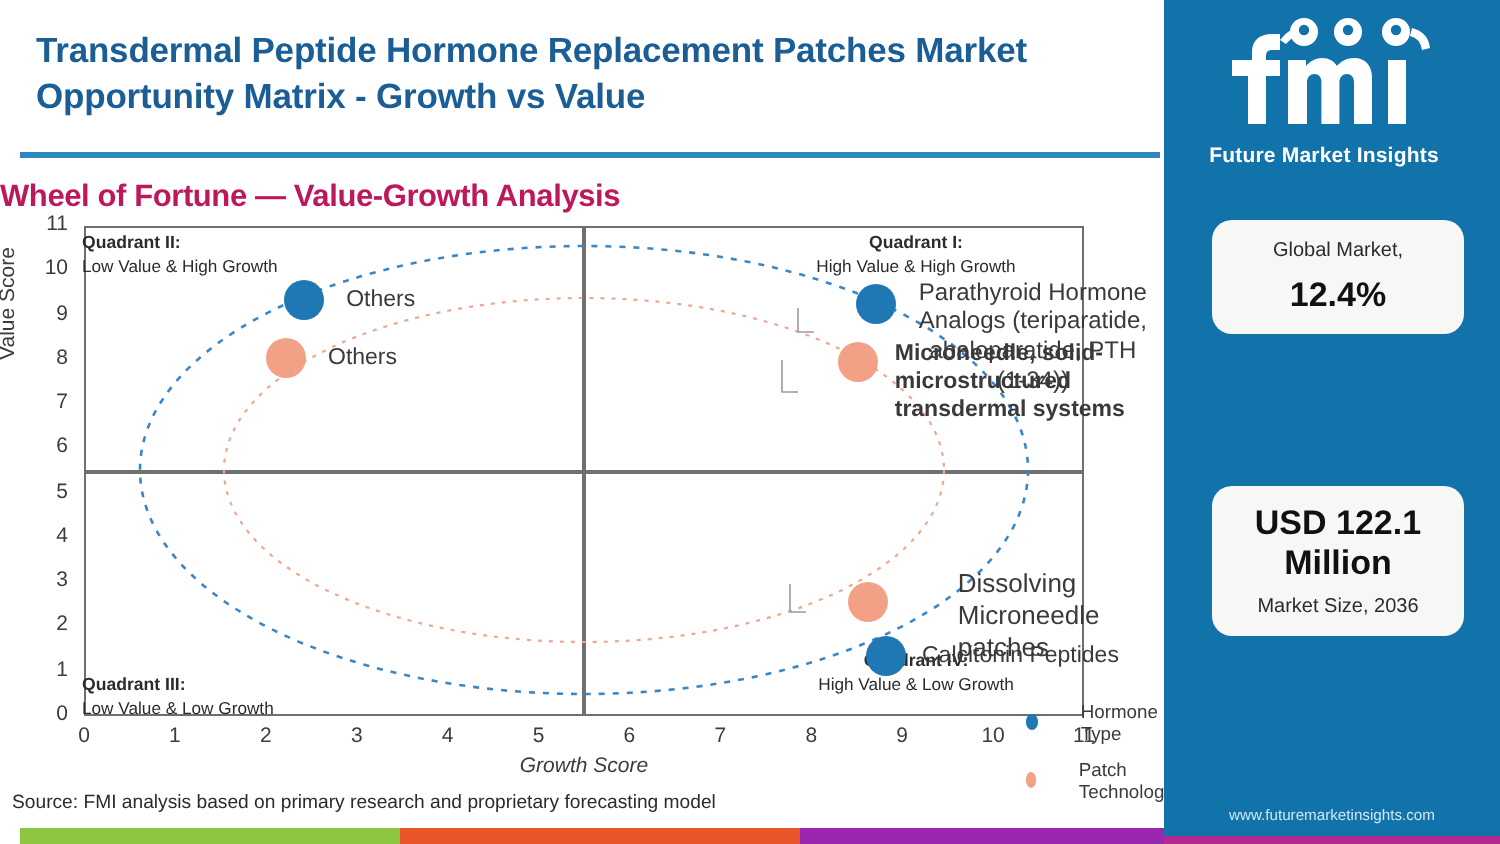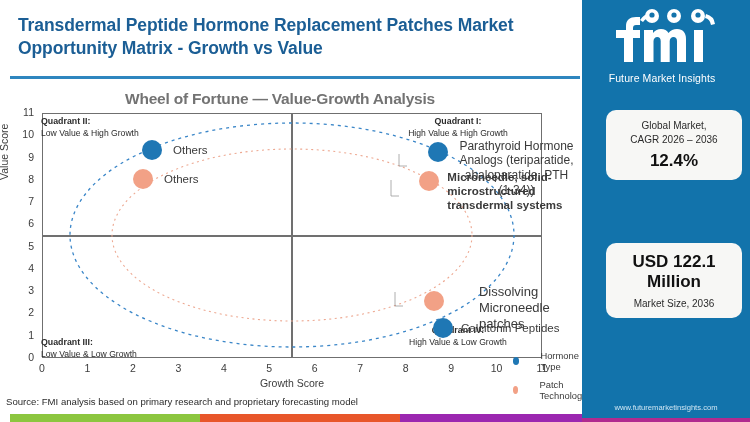--- a/index.html
+++ b/index.html
@@ -29,22 +29,22 @@
     letter-spacing: -0.1px;
   }
   .header-rule {
     position: absolute; left: 10px; top: 76px; width: 570px; height: 3px;
     background: #2e86bf;
   }
 
   
   .chart-title {
     position: absolute; left: 0; top: 90px; width: 560px;
-    text-align: center;
-    font-size: 15.5px; font-weight: bold; color: #737373;
+    text-align: left;
+    font-size: 15.5px; font-weight: bold; color: #be185d;
     letter-spacing: -0.2px;
   }
   .plot-wrap {
     position: absolute; left: 0; top: 0; width: 580px; height: 400px;
   }
   .plot-area {
     position: absolute;
     left: 42px; top: 113px; width: 500px; height: 245px;
     border: 1px solid #6f6f6f;
     background: transparent;
@@ -59,21 +59,21 @@
   }
 
   .ylabel {
     position: absolute;
     left: -2px; top: 180px;
     transform: rotate(-90deg); transform-origin: left top;
     font-size: 10.5px; color: #3c3c3c; white-space: nowrap;
   }
   .xlabel {
     position: absolute; left: 42px; top: 377px; width: 500px;
-    text-align: center; font-size: 10.5px; color: #3c3c3c;
+    text-align: center; font-size: 10.5px; color: #3c3c3c; font-style: italic;
   }
   .ytick {
     position: absolute; width: 26px; text-align: right;
     font-size: 10.5px; color: #3c3c3c;
   }
   .xtick {
     position: absolute; top: 362px; width: 30px; text-align: center;
     font-size: 10.5px; color: #3c3c3c;
   }
 
@@ -117,28 +117,28 @@
   .sidebar {
     position: absolute; left: 582px; top: 0; width: 168px; height: 422px;
     background: #1273ab;
     overflow: hidden;
   }
   .sidebar::after {
     content: ""; position: absolute; left: 0; bottom: 0; width: 100%; height: 4px;
     background: #b02a8f;
   }
   .logo-wrap {
-    position: absolute; left: 0; top: 8px; width: 160px; text-align: center;
+    position: absolute; left: 0; top: 8px; width: 160px; text-align: center; font-weight: bold;
   }
   .logo-mark { display: block; margin: 0 auto; }
   .logo-sub {
     color: #ffffff; font-size: 10.5px; margin-top: 2px; letter-spacing: 0.1px;
   }
   .card {
-    position: absolute; left: 24px; width: 136px;
+    position: absolute; left: 24px; width: 126px;
     background: #f7f7f5; border-radius: 10px;
     text-align: center; padding: 9px 6px;
   }
   .card-a { top: 110px; }
   .card-b { top: 243px; }
   .card-cap { font-size: 10px; color: #2b2b2b; line-height: 1.35; }
   .card-big { font-size: 17px; font-weight: bold; color: #111; margin-top: 5px; }
   .card-big2 { font-size: 17px; font-weight: bold; color: #111; line-height: 1.2; }
   .card-cap2 { font-size: 10px; color: #2b2b2b; margin-top: 5px; }
   .site-url {
@@ -272,21 +272,20 @@
           <circle cx="50" cy="7" r="2.6"></circle>
           <circle cx="72" cy="7" r="2.6"></circle>
           <circle cx="96" cy="7" r="2.6"></circle>
         </g>
       </svg>
       <div class="logo-sub">Future Market Insights</div>
     </div>
 
     <div class="card card-a">
       <div class="card-cap">Global Market,</div>
-      <div class="card-cap">CAGR 2026 – 2036</div>
       <div class="card-big">12.4%</div>
     </div>
 
     <div class="card card-b">
       <div class="card-big2">USD 122.1</div>
       <div class="card-big2">Million</div>
       <div class="card-cap2">Market Size, 2036</div>
     </div>
 
     <div class="site-url">www.futuremarketinsights.com</div>

